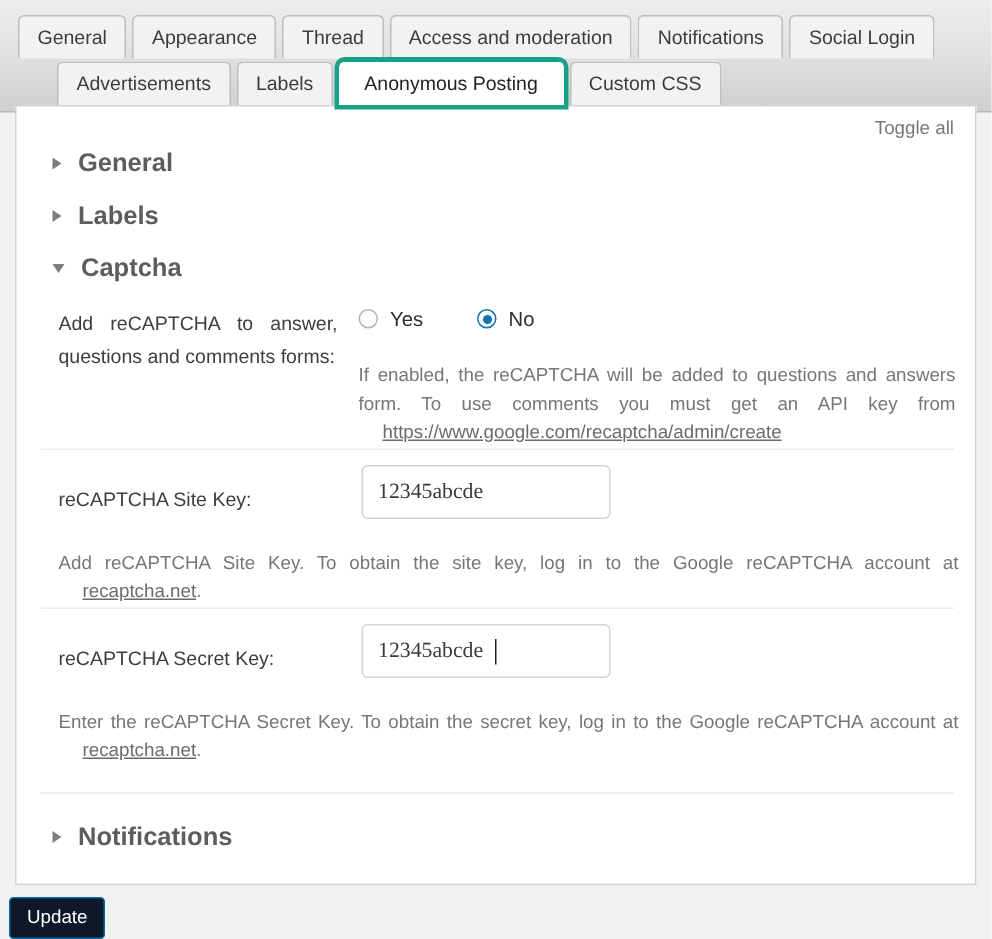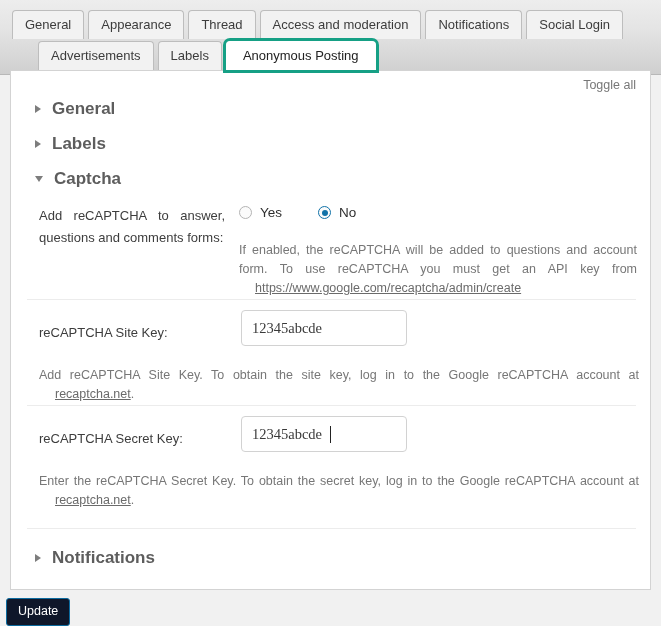--- a/index.html
+++ b/index.html
@@ -257,20 +257,21 @@
     <div class="tab">Thread</div>
     <div class="tab">Access and moderation</div>
     <div class="tab">Notifications</div>
     <div class="tab">Social Login</div>
   </div>
 
   <div class="tabrow row2">
     <div class="tab">Advertisements</div>
     <div class="tab">Labels</div>
     <div class="tab active">Anonymous Posting</div>
+    <div class="tab">Custom CSS</div>
   </div>
 
 </div>
 
 <div class="panel">
 
   <div class="toggle-all">Toggle all</div>
 
   <div class="acc-header h-general">
     <span class="caret right"></span>
@@ -296,21 +297,21 @@
         <label class="radio-opt">
           <span class="radio-dot"></span>
           <span>Yes</span>
         </label>
         <label class="radio-opt checked">
           <span class="radio-dot"></span>
           <span>No</span>
         </label>
       </div>
 
-      <div class="hint" style="top:42px;"><span>If enabled, the reCAPTCHA will be added to questions and account form. To use reCAPTCHA you must get an API key from </span><a class="link" href="#">https://www.google.com/recaptcha/admin/create</a></div>
+      <div class="hint" style="top:42px;"><span>If enabled, the reCAPTCHA will be added to questions and answers form. To use comments you must get an API key from </span><a class="link" href="#">https://www.google.com/recaptcha/admin/create</a></div>
     </div>
 
     <div class="divider"></div>
 
     <div class="row" style="height:105px;">
       <div class="field-label" style="top:22px;">reCAPTCHA Site Key:</div>
       <input class="text-input" style="top: 10px;" type="text" value="12345abcde">
       <div class="hint-wide" style="top:66px;"><span>Add reCAPTCHA Site Key. To obtain the site key, log in to the Google reCAPTCHA account at </span><a class="link" href="#">recaptcha.net</a><span>.</span></div>
     </div>
 

